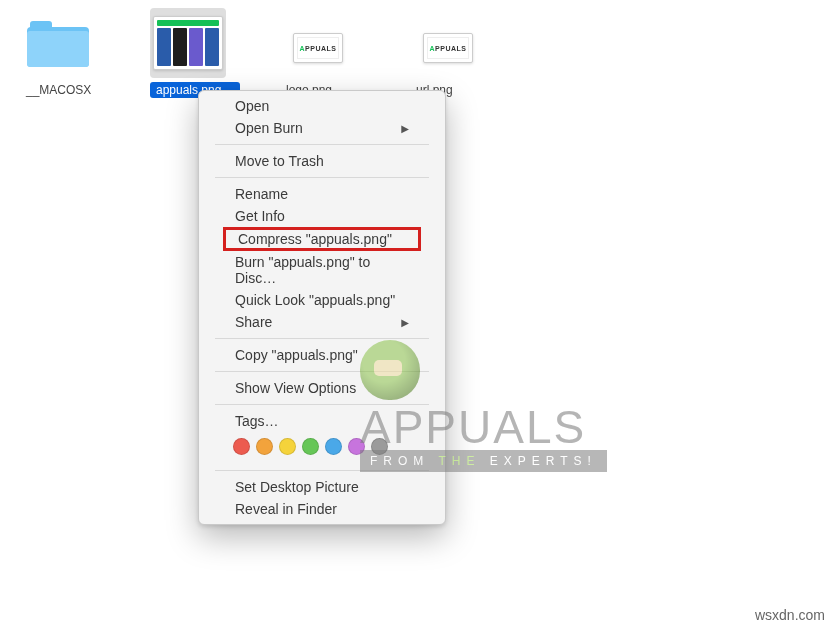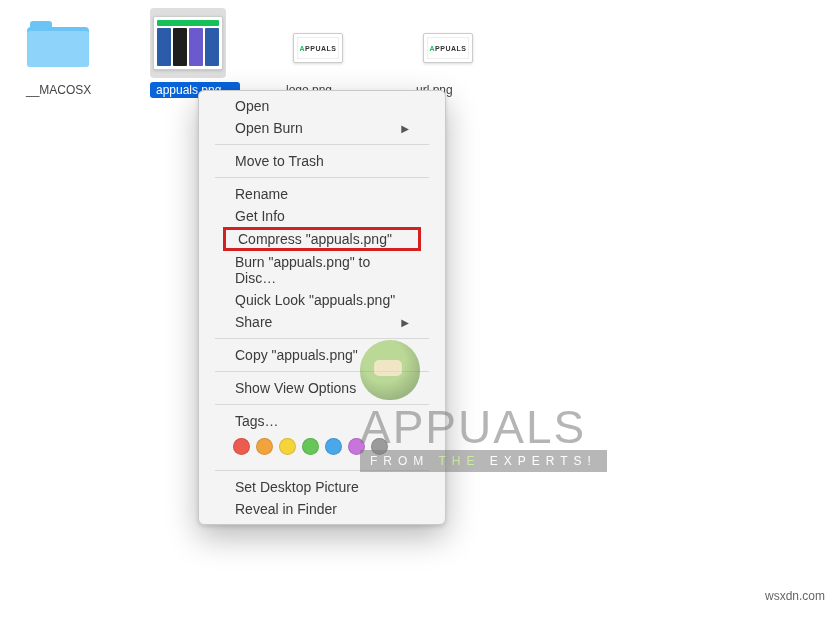--- a/index.html
+++ b/index.html
@@ -202,22 +202,22 @@
       letter-spacing: 6px;
       background: #7e7e7e;
       color: #fff;
       padding: 4px 10px;
       text-align: center;
     }
     .wm-sub .amp { color: #a7e05a; margin-top: 32px; }
     .credit {
       position: absolute;
       right: 6px;
-      bottom: 20px;
-      font-size: 12px;
+      bottom: 0;
+      font-size: 14px;
       color: #666;
     }
   </style>
 </head>
 <body>
 
 <div class="desktop">
 
   <div class="file-grid">
 

